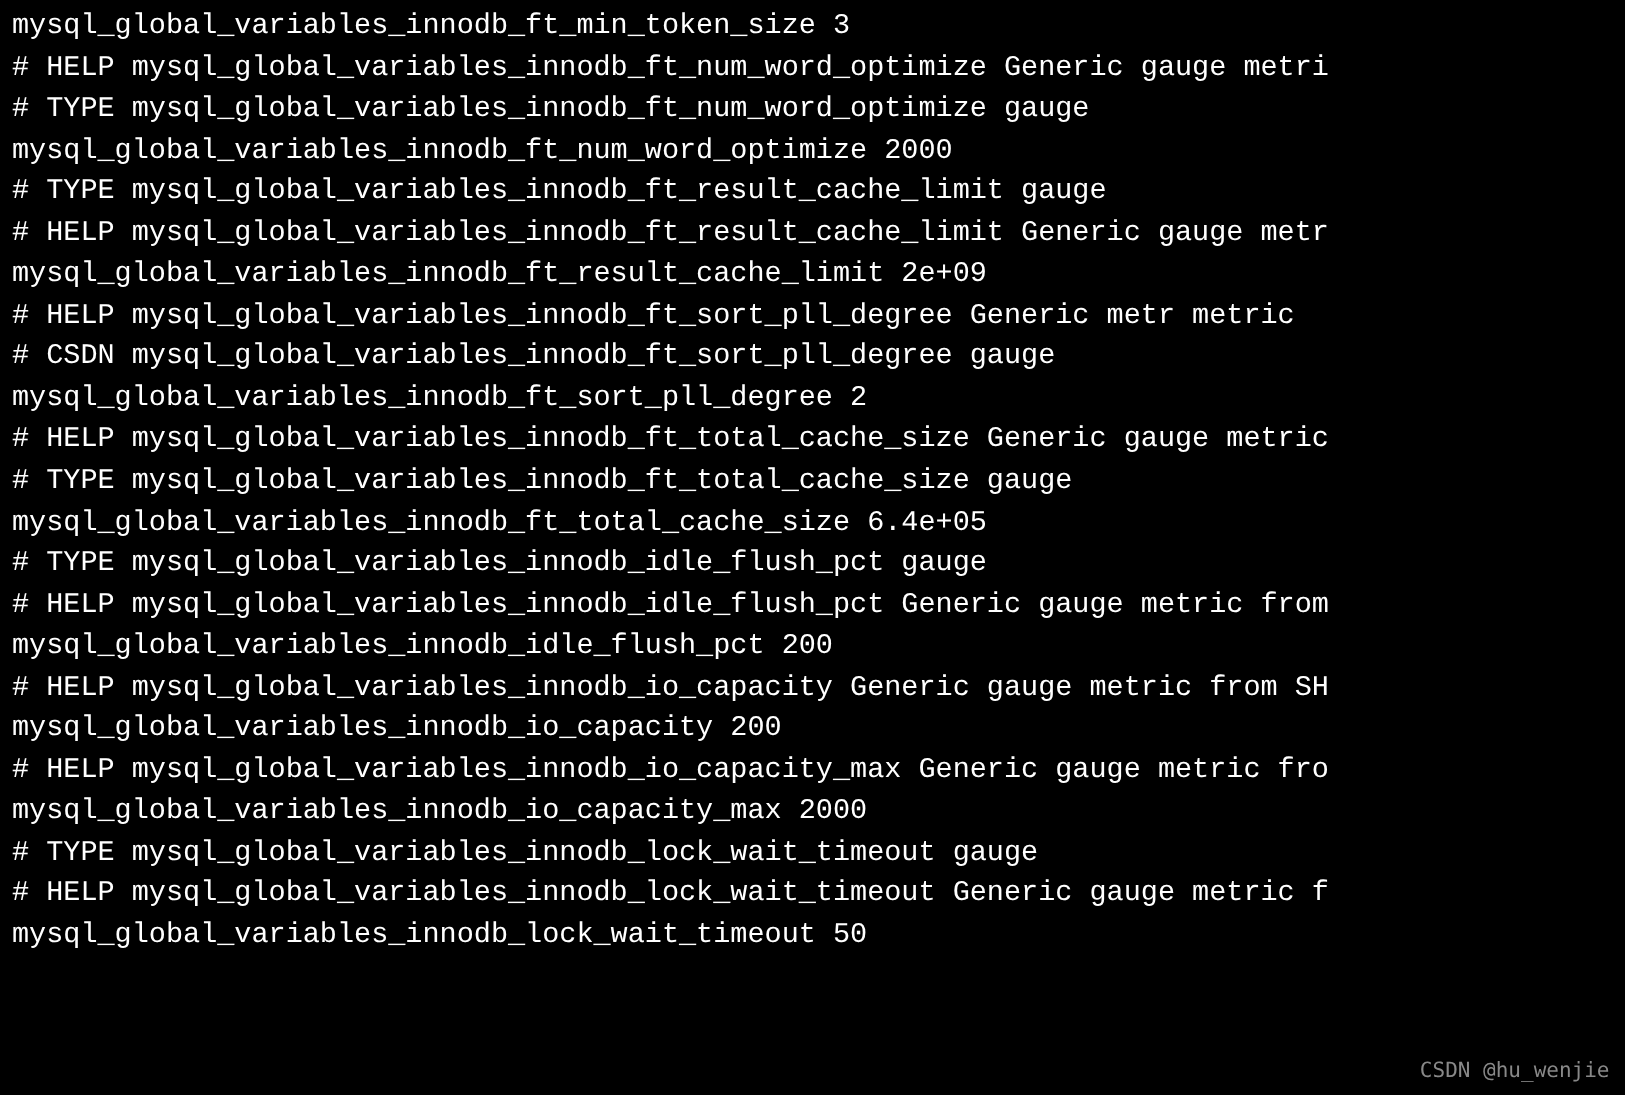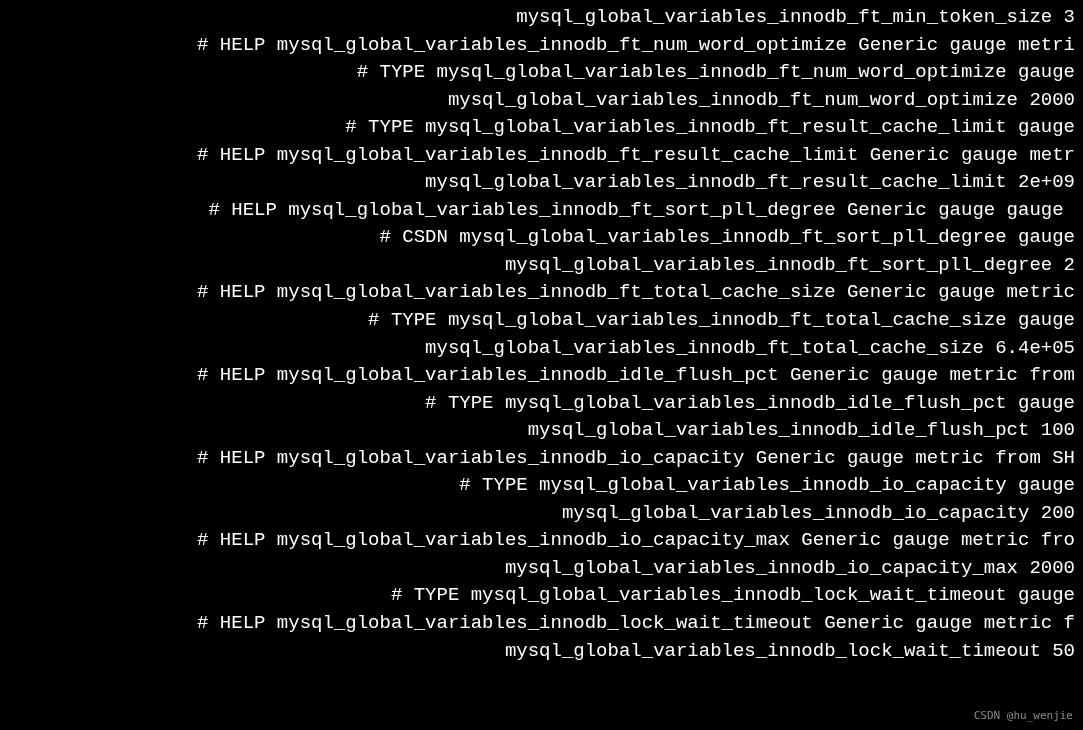--- a/index.html
+++ b/index.html
@@ -1,19 +1,18 @@
 <!DOCTYPE html>
 <html><head>
   <meta charset="utf-8">
   <style>
     * {
       margin: 0;
       padding: 0;
       box-sizing: border-box;
-      text-align: right;
     }
     body {
       background-color: #000000;
       color: #ffffff;
       font-family: "Consolas", "Monaco", "Courier New", monospace;
       font-size: 19px;
       line-height: 1.45;
       padding: 4px 8px;
       width: 1083px;
       height: 730px;
@@ -23,46 +22,45 @@
     }
     .line {
       display: block;
       white-space: pre;
     }
     .watermark {
       position: absolute;
       bottom: 6px;
       right: 10px;
       color: #888888;
-      font-size: 11px;
+      font-size: 14px;
       font-family: "Consolas", "Monaco", monospace;
     }
   </style>
 </head>
 <body>
 
 <div>
   <span class="line">mysql_global_variables_innodb_ft_min_token_size 3</span>
   <span class="line"># HELP mysql_global_variables_innodb_ft_num_word_optimize Generic gauge metri</span>
   <span class="line"># TYPE mysql_global_variables_innodb_ft_num_word_optimize gauge</span>
   <span class="line">mysql_global_variables_innodb_ft_num_word_optimize 2000</span>
   <span class="line"># TYPE mysql_global_variables_innodb_ft_result_cache_limit gauge</span>
   <span class="line"># HELP mysql_global_variables_innodb_ft_result_cache_limit Generic gauge metr</span>
   <span class="line">mysql_global_variables_innodb_ft_result_cache_limit 2e+09</span>
-  <span class="line"># HELP mysql_global_variables_innodb_ft_sort_pll_degree Generic gauge gauge </span>
+  <span class="line"># HELP mysql_global_variables_innodb_ft_sort_pll_degree Generic metr metric </span>
   <span class="line"># CSDN mysql_global_variables_innodb_ft_sort_pll_degree gauge</span>
   <span class="line">mysql_global_variables_innodb_ft_sort_pll_degree 2</span>
   <span class="line"># HELP mysql_global_variables_innodb_ft_total_cache_size Generic gauge metric</span>
   <span class="line"># TYPE mysql_global_variables_innodb_ft_total_cache_size gauge</span>
   <span class="line">mysql_global_variables_innodb_ft_total_cache_size 6.4e+05</span>
+  <span class="line"># TYPE mysql_global_variables_innodb_idle_flush_pct gauge</span>
   <span class="line"># HELP mysql_global_variables_innodb_idle_flush_pct Generic gauge metric from</span>
-  <span class="line"># TYPE mysql_global_variables_innodb_idle_flush_pct gauge</span>
-  <span class="line">mysql_global_variables_innodb_idle_flush_pct 100</span>
+  <span class="line">mysql_global_variables_innodb_idle_flush_pct 200</span>
   <span class="line"># HELP mysql_global_variables_innodb_io_capacity Generic gauge metric from SH</span>
-  <span class="line"># TYPE mysql_global_variables_innodb_io_capacity gauge</span>
   <span class="line">mysql_global_variables_innodb_io_capacity 200</span>
   <span class="line"># HELP mysql_global_variables_innodb_io_capacity_max Generic gauge metric fro</span>
   <span class="line">mysql_global_variables_innodb_io_capacity_max 2000</span>
   <span class="line"># TYPE mysql_global_variables_innodb_lock_wait_timeout gauge</span>
   <span class="line"># HELP mysql_global_variables_innodb_lock_wait_timeout Generic gauge metric f</span>
   <span class="line">mysql_global_variables_innodb_lock_wait_timeout 50</span>
 </div>
 
 <div class="watermark">CSDN @hu_wenjie</div>
 

